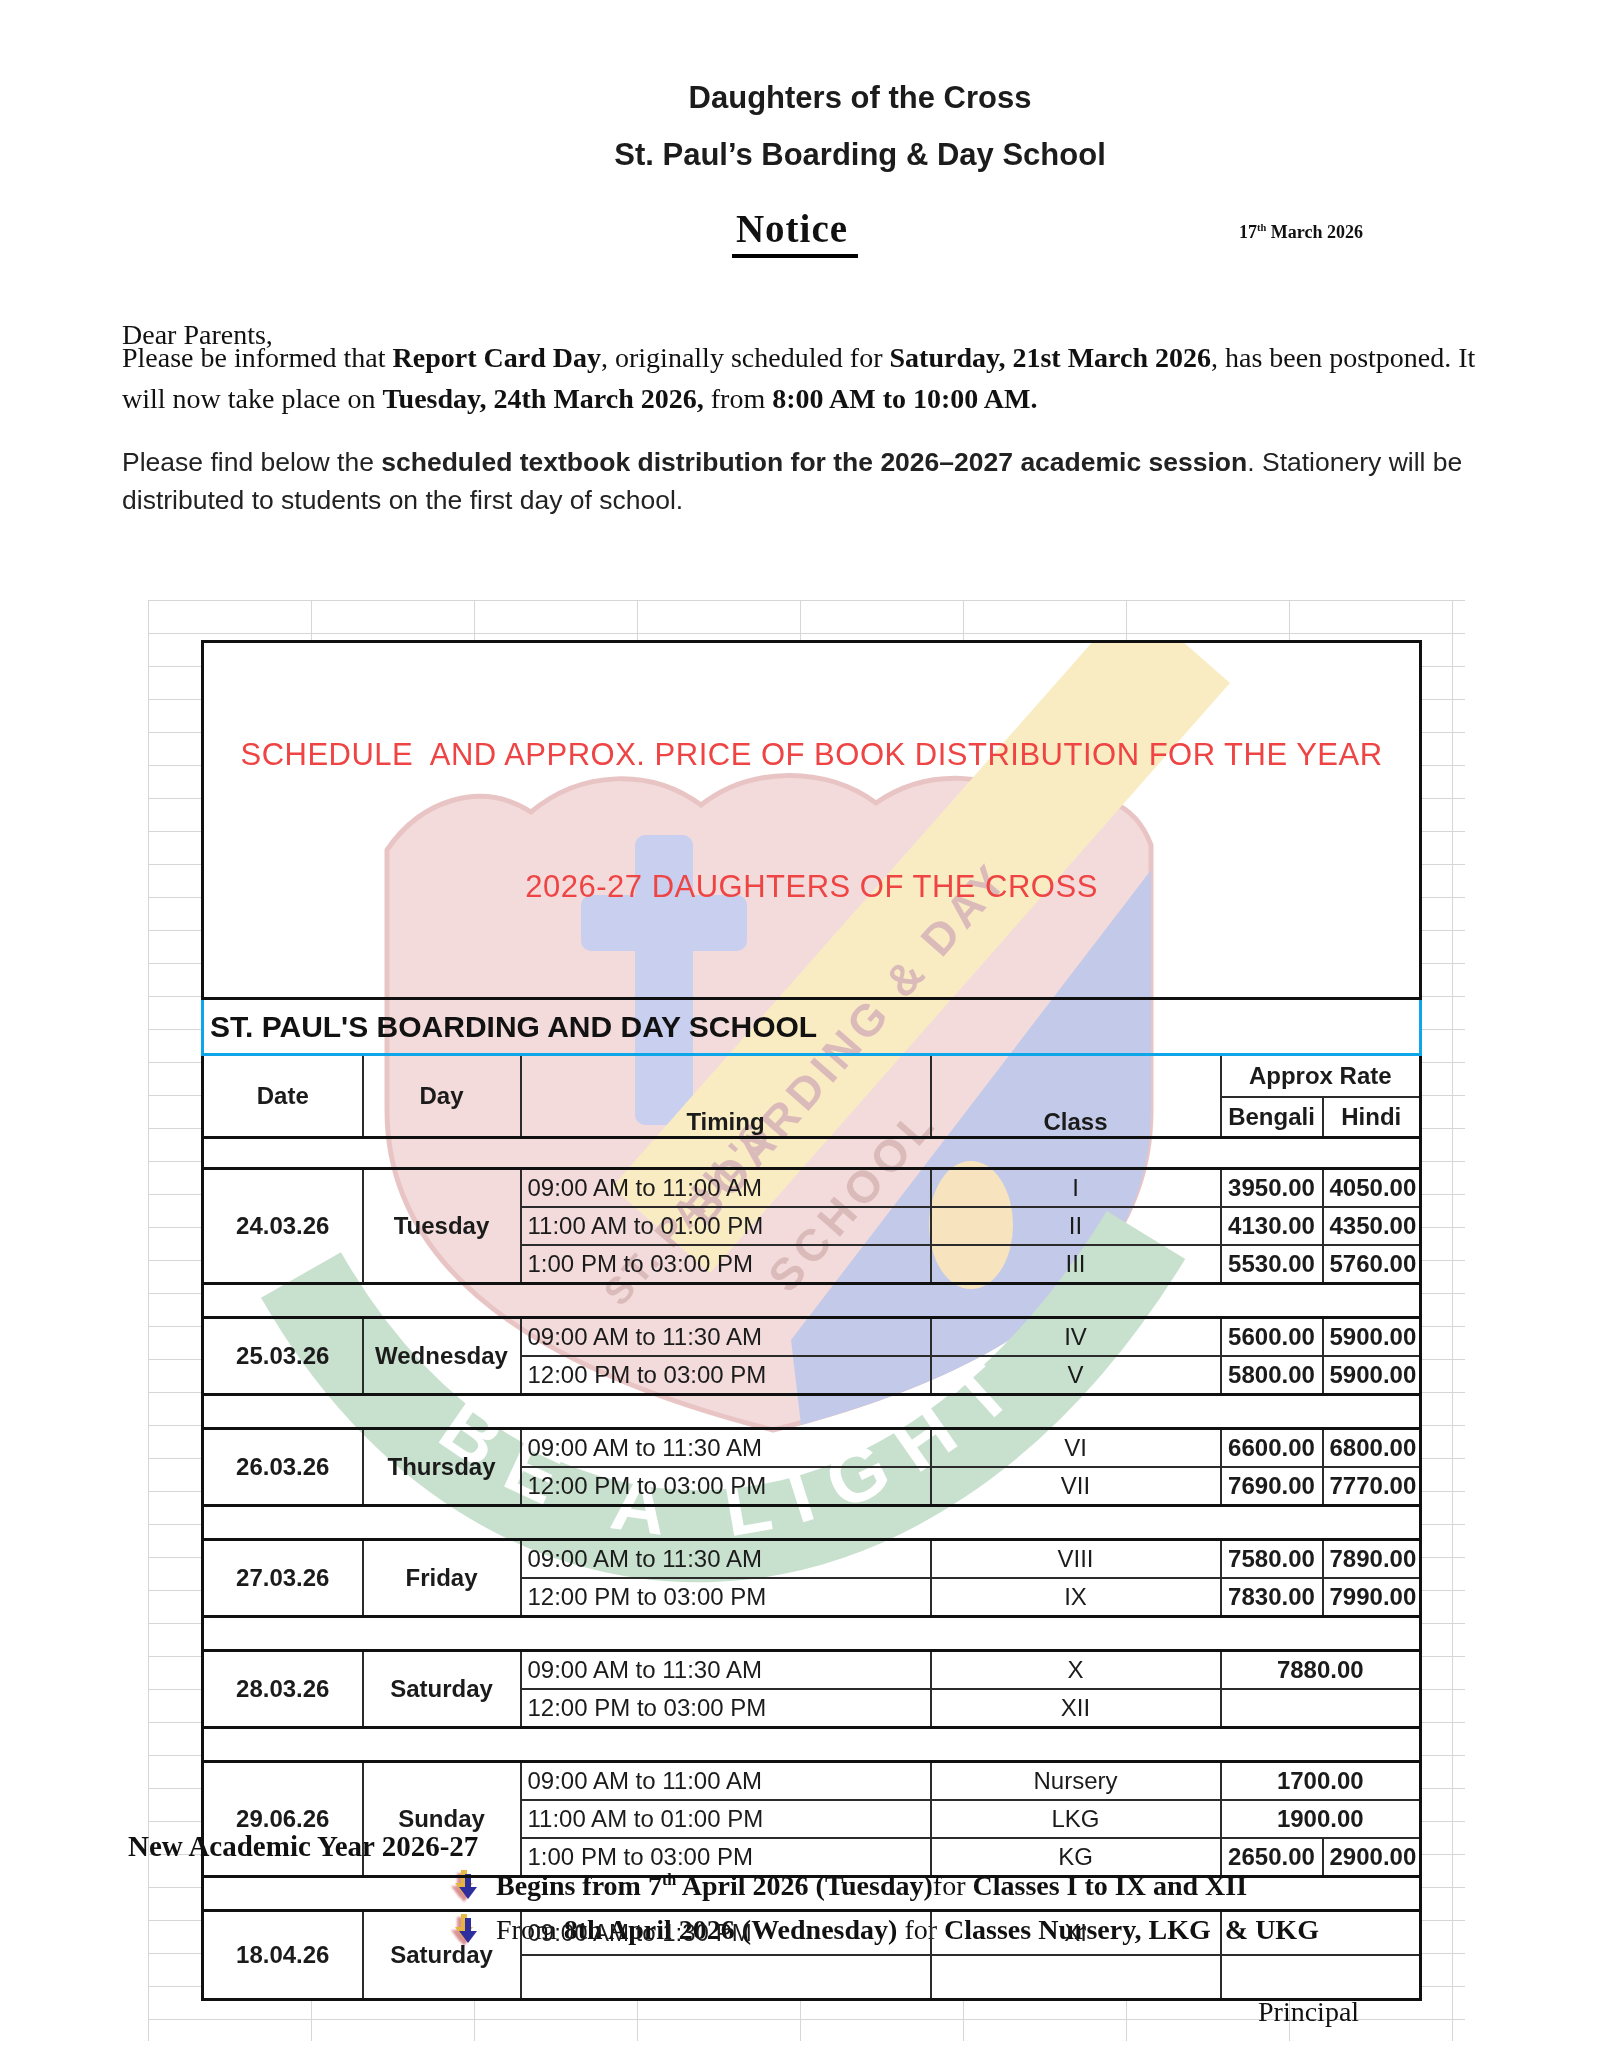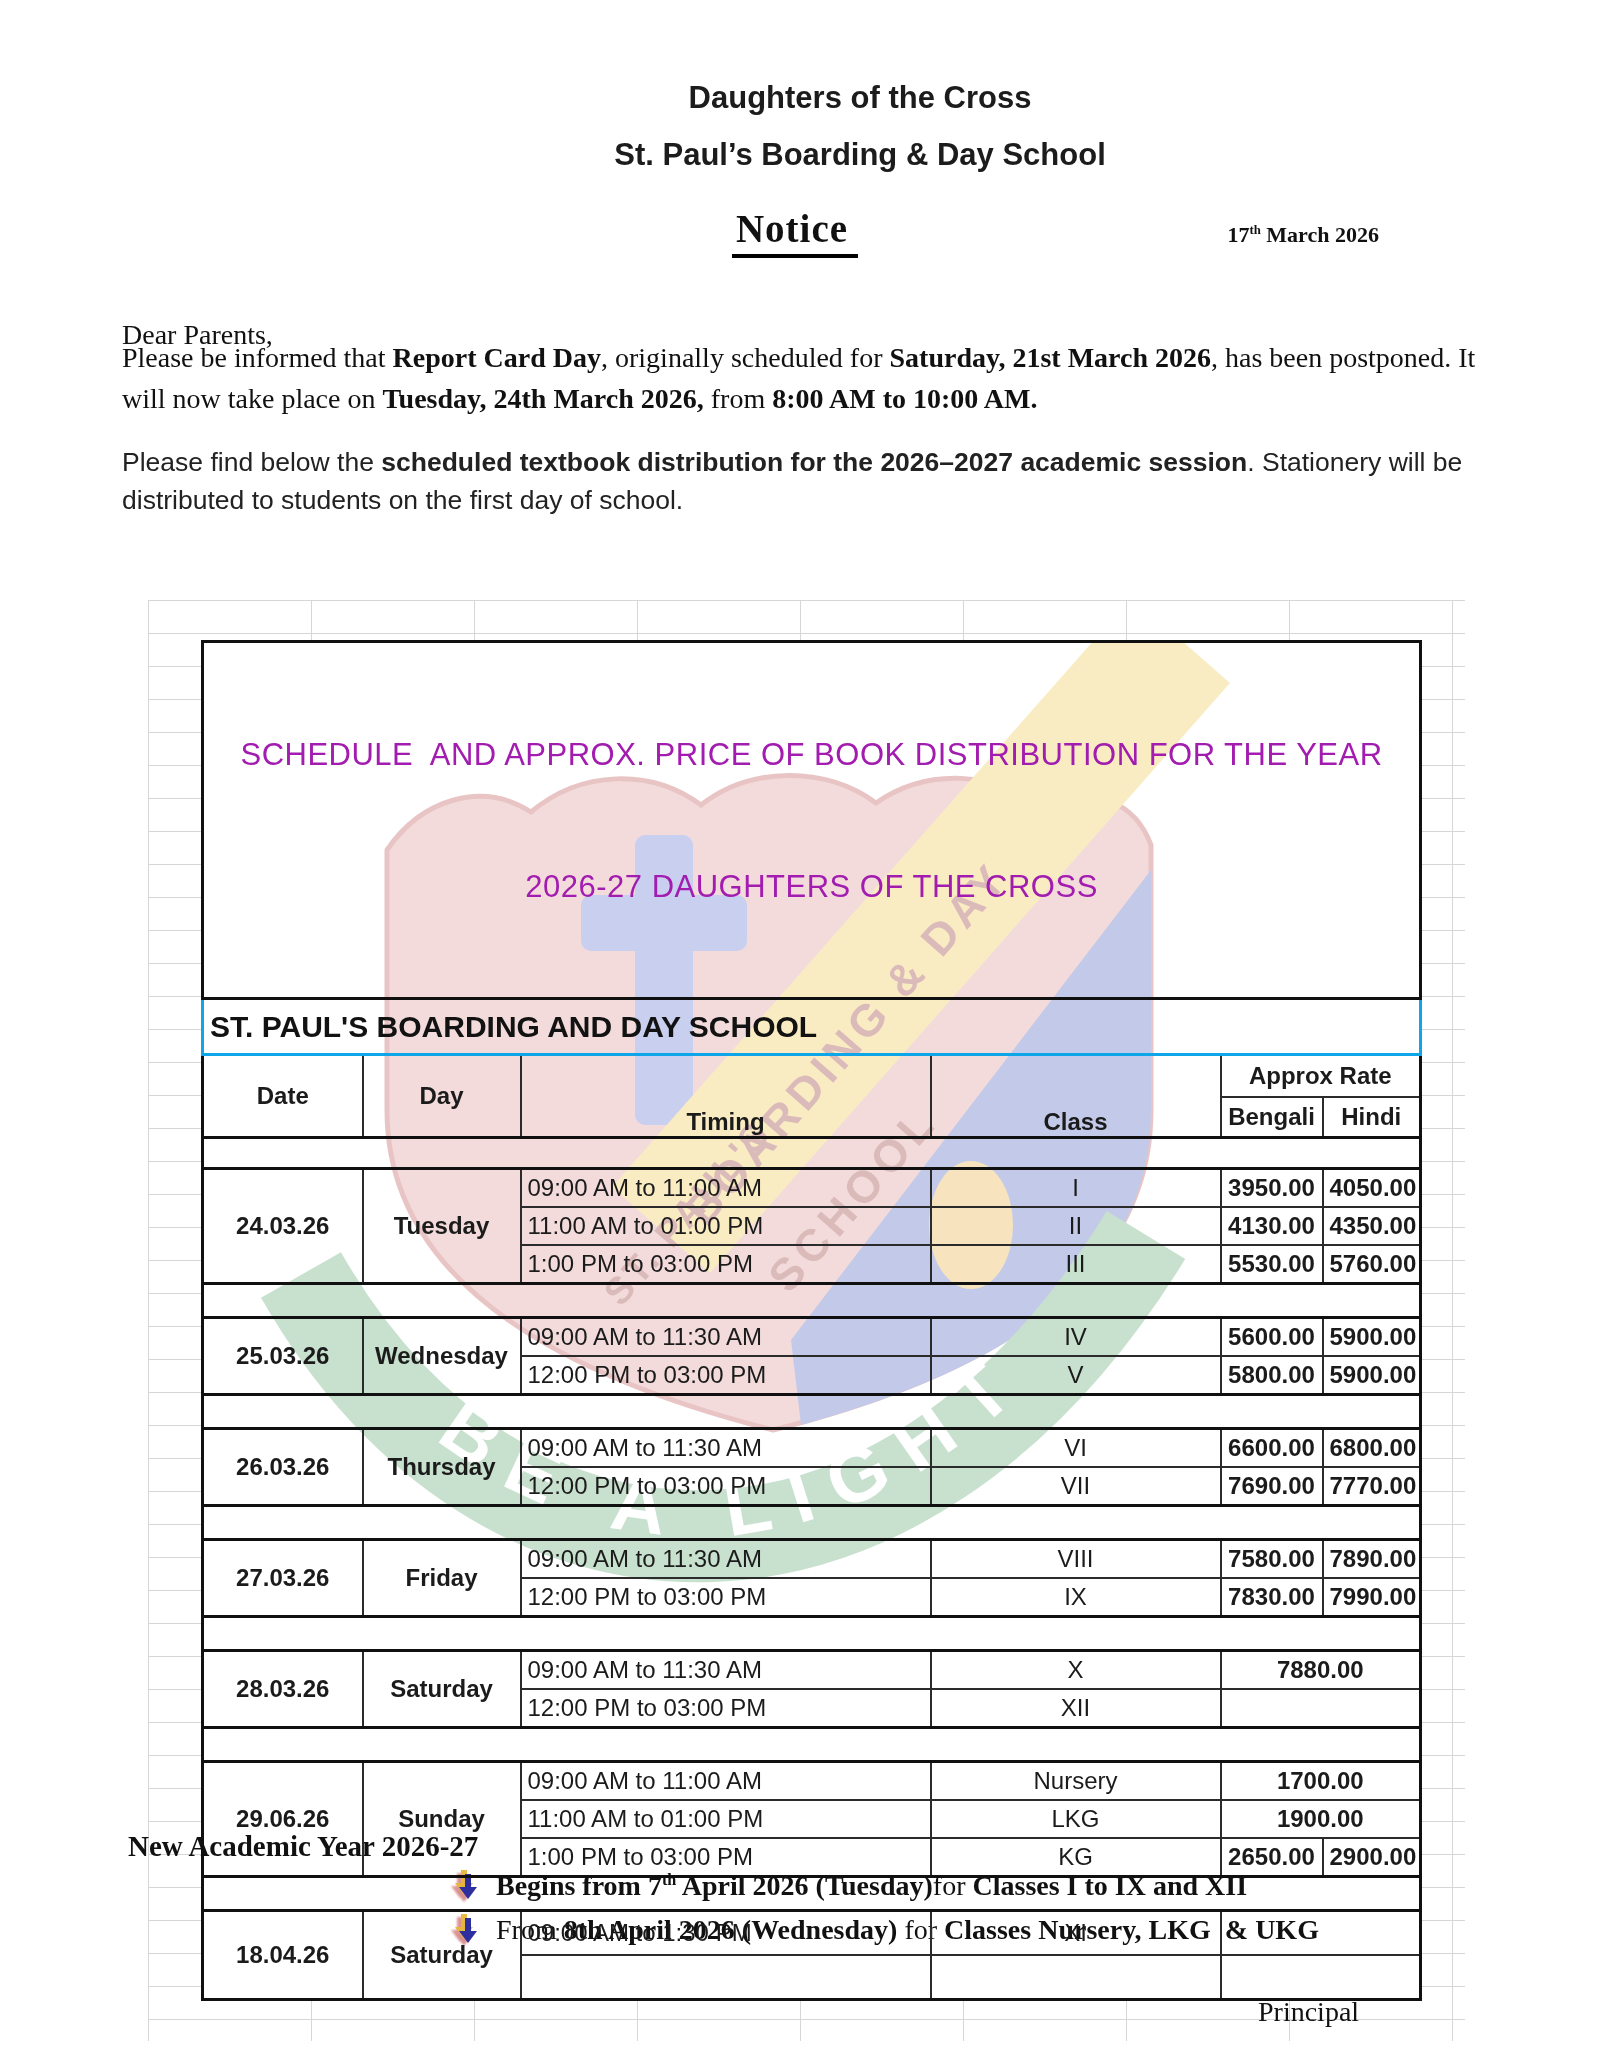--- a/index.html
+++ b/index.html
@@ -9,21 +9,21 @@
   
   .school-line{position:absolute;left:120px;width:1480px;text-align:center;
                font-family:"Liberation Sans",sans-serif;font-weight:bold;
                font-size:31px;color:#1c1c1c;}
   .school-line.l1{top:80px;}
   .school-line.l2{top:137px;}
 
   .notice-wrap{position:absolute;top:206px;left:0;width:1590px;text-align:center;}
   .notice-title{display:inline-block;font-size:39px;font-weight:bold;
                 border-bottom:4px solid #000;padding:0 10px 3px 4px;letter-spacing:1px;}
-  .notice-date{position:absolute;top:222px;right:221px;font-size:22px;font-weight:bold;}
+  .notice-date{position:absolute;top:222px;right:237px;font-size:18px;font-weight:bold;}
 
   .salutation{position:absolute;top:272px;left:122px;font-size:28px;margin-top:47px;}
 
   .para{position:absolute;left:122px;width:1400px;font-size:28px;line-height:40.5px;}
   .para.p1{top:338px;}
   .para.p2{top:443px;font-family:"Liberation Sans",sans-serif;font-size:26.5px;
            line-height:38px;color:#222;}
   .para span,.para b,.bullet-text span,.bullet-text b{white-space:pre-wrap;}
   sup{font-size:0.58em;vertical-align:super;line-height:0;}
 
@@ -35,21 +35,21 @@
                 repeating-linear-gradient(to bottom,#d6d6d6 0 1px,transparent 1px 33px);}
   .table-holder{position:relative;width:1218px;background:#ffffff;}
   .watermark{position:absolute;left:0;top:0;width:1218px;height:1030px;z-index:0;}
 
   table.sched{position:relative;z-index:1;border-collapse:collapse;table-layout:fixed;
               width:1218px;font-family:"Liberation Sans",sans-serif;background:transparent;
               border:3px solid #101010;}
   table.sched td,table.sched th{border:2px solid #2b2b2b;padding:0 6px;color:#1b1b1b;
               font-size:24px;overflow:hidden;}
   tr.title-row td{border:3px solid #101010;height:97px;text-align:center;
-              font-size:31px;color:#a21caf;letter-spacing:0.5px;line-height:44px;
+              font-size:31px;color:#ef4444;letter-spacing:0.5px;line-height:44px;
               white-space:pre-wrap;font-weight:normal;padding-top:2px;}
   tr.subtitle-row td{border:3px solid #0ea5e9;height:53px;text-align:left;
               font-size:30px;font-weight:bold;color:#121212;}
   table.sched th{font-weight:bold;text-align:center;}
   th.h-mid{vertical-align:middle;height:78px;margin-left:36px;}
   th.h-bot{vertical-align:bottom;padding-bottom:8px;}
   tr.approx-row th{height:40px;}
   tr.sub-row th{height:38px;}
   tr.sp td{height:31px;border-top:3px solid #101010;border-bottom:3px solid #101010;
            border-left:3px solid #101010;border-right:3px solid #101010;}

